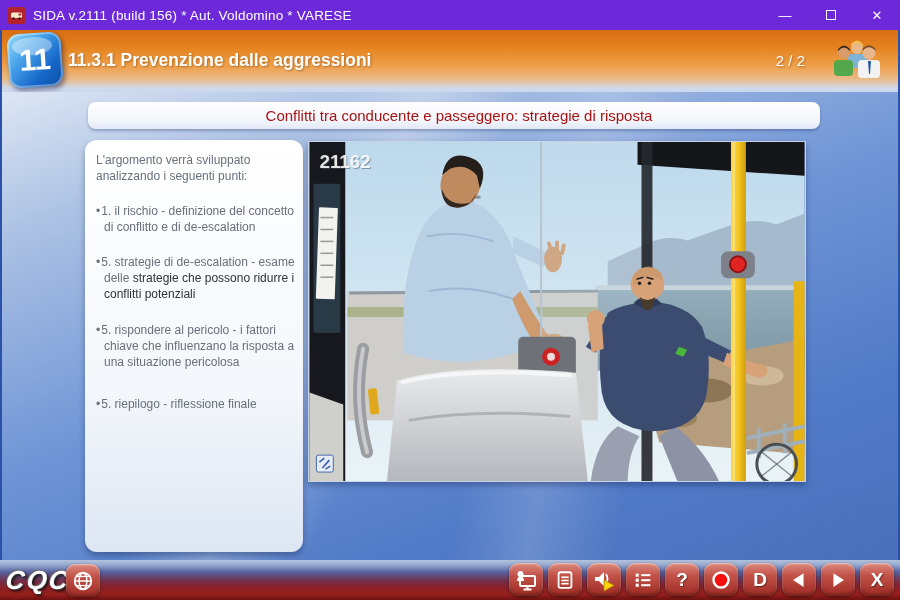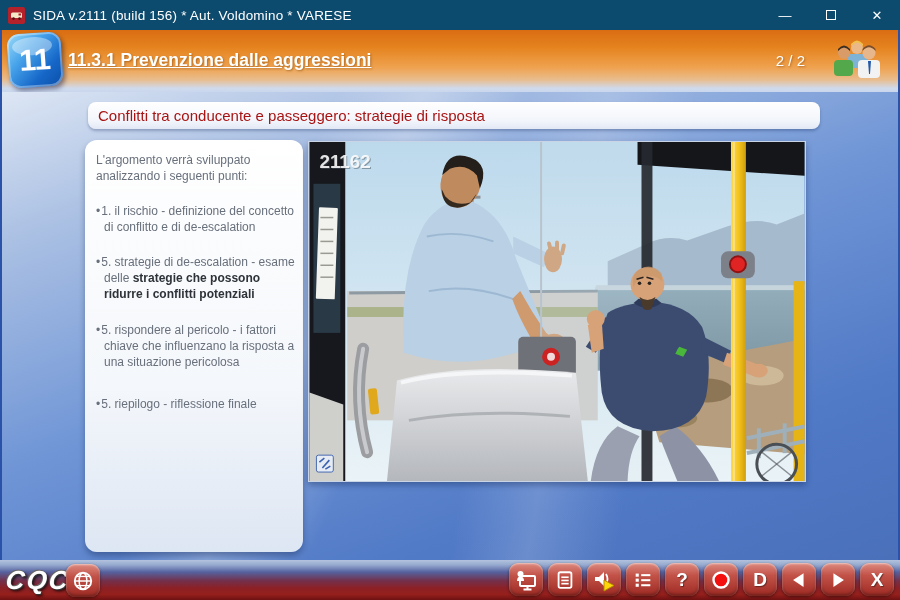--- a/index.html
+++ b/index.html
@@ -2,21 +2,21 @@
 <html><head>
 <meta charset="utf-8">
 <style>
   * { margin:0; padding:0; box-sizing:border-box; }
   html,body { width:900px; height:600px; overflow:hidden; }
   body { font-family:"Liberation Sans", sans-serif; }
   .window { position:relative; width:900px; height:600px; background:#4a72bf; overflow:hidden; }
 
   
   .titlebar { position:absolute; top:0; left:0; width:900px; height:30px;
-    background:#0c4a6e; display:flex; align-items:center; color:#fff; }
+    background:#6d28d9; display:flex; align-items:center; color:#fff; }
   .app-icon { width:17px; height:17px; margin:0 8px 0 8px; background:#b3222a;
     border-radius:2px; display:flex; align-items:center; justify-content:center; }
   .titlebar-title { font-size:13.5px; color:#fff; letter-spacing:.2px; }
   .win-controls { margin-left:auto; display:flex; align-items:center; height:30px; }
   .win-btn { width:46px; height:30px; display:flex; align-items:center; justify-content:center;
     color:#fff; font-size:13px; cursor:default; }
   .win-btn.maxi span { display:block; width:10px; height:10px; border:1px solid #fff; }
 
   
   .header { position:absolute; top:30px; left:0; width:900px; height:62px;
@@ -24,47 +24,47 @@
     box-shadow: inset 2px 0 0 #2a52a8, inset -2px 0 0 #2a52a8; }
   .chapter-badge { position:absolute; left:8px; top:3px; width:54px; height:54px;
     border-radius:12px; transform:rotate(-4deg);
     background:linear-gradient(135deg,#9ddcf9 0%,#47a3ea 35%,#1667c8 70%,#0b4fa8 100%);
     box-shadow:inset 0 0 0 2px rgba(255,255,255,.35), 2px 3px 5px rgba(0,0,40,.45);
     display:flex; align-items:center; justify-content:center; }
   .chapter-badge::before { content:""; position:absolute; left:5px; top:4px; width:40px; height:18px;
     border-radius:50%; background:rgba(255,255,255,.38); }
   .chapter-badge span { color:#fff; font-size:30px; font-weight:bold; position:relative; }
   .header-title { position:absolute; left:68px; top:20px; color:#fff; font-size:17.5px;
-    font-weight:bold; text-shadow:1px 1px 2px rgba(120,60,0,.5);text-decoration:underline; }
+    font-weight:bold; text-shadow:1px 1px 2px rgba(120,60,0,.5); }
   .page-indicator { position:absolute; right:95px; top:22px; color:#fff; font-size:15px;
     font-weight:normal; text-shadow:1px 1px 2px rgba(120,60,0,.5); }
   .people-icon { position:absolute; right:18px; top:8px; }
 
   
   .stage { position:absolute; top:92px; left:0; width:900px; height:468px;
     background:
       linear-gradient(115deg, transparent 30%, rgba(255,255,255,.28) 38%, transparent 47%),
       linear-gradient(100deg, transparent 54%, rgba(255,255,255,.16) 62%, transparent 71%),
       linear-gradient(160deg,#dde6f4 0%,#adc2e4 18%,#6f95d6 48%,#5079c6 78%,#4a70ba 100%);
     box-shadow: inset 2px 0 0 #2a52a8, inset -2px 0 0 #2a52a8; }
 
   .subtitle-bar { position:absolute; left:88px; top:10px; width:732px; height:27px;
     border-radius:8px; background:linear-gradient(180deg,#ffffff 0%,#f2f5fb 70%,#e2e9f5 100%);
-    box-shadow:0 2px 3px rgba(20,40,90,.3); display:flex; align-items:center; padding-left:10px; }
+    box-shadow:0 2px 3px rgba(20,40,90,.3); display:flex; align-items:center; padding-left:10px;justify-content:center; }
   .subtitle-bar span { color:#a81414; font-size:15px; }
 
   .text-panel { position:absolute; left:85px; top:48px; width:218px; height:412px;
     border-radius:12px; background:linear-gradient(180deg,#ffffff 0%,#f4f7fb 60%,#dde6f3 100%);
     box-shadow:0 4px 6px rgba(10,25,70,.35); padding:12px 8px 0 11px;
     color:#68707c; font-size:12px; line-height:1.34; }
   .panel-intro { margin-bottom:12px; }
   .bullet-item { margin:19px 0; padding-left:8px; text-indent:-8px; }
   .bullet-item:last-child { margin-top:26px; }
   .bullet { margin-right:1px; }
-  .seg-bold { font-weight:bold; color:#2e3339; }
+  .seg-bold { font-weight:normal; color:#2e3339; }
 
   .photo-frame { position:absolute; left:308px; top:49px; width:498px; height:341px;
     border:1px solid #c9d4e6; box-shadow:0 3px 6px rgba(10,25,70,.35); }
   .photo-frame svg { display:block; }
 
   
   .bottombar { position:absolute; top:560px; left:0; width:900px; height:40px;
     background:linear-gradient(180deg,#b3c3de 0%,#97abd0 12%,#56629f 30%,#73304a 52%,#8c2026 70%,#95201c 86%,#6e1212 100%); }
   .cqc-logo { position:absolute; left:6px; top:5px; color:#fff; font-size:26px; font-weight:bold;
     font-style:italic; letter-spacing:2px; transform:skewX(-6deg);

